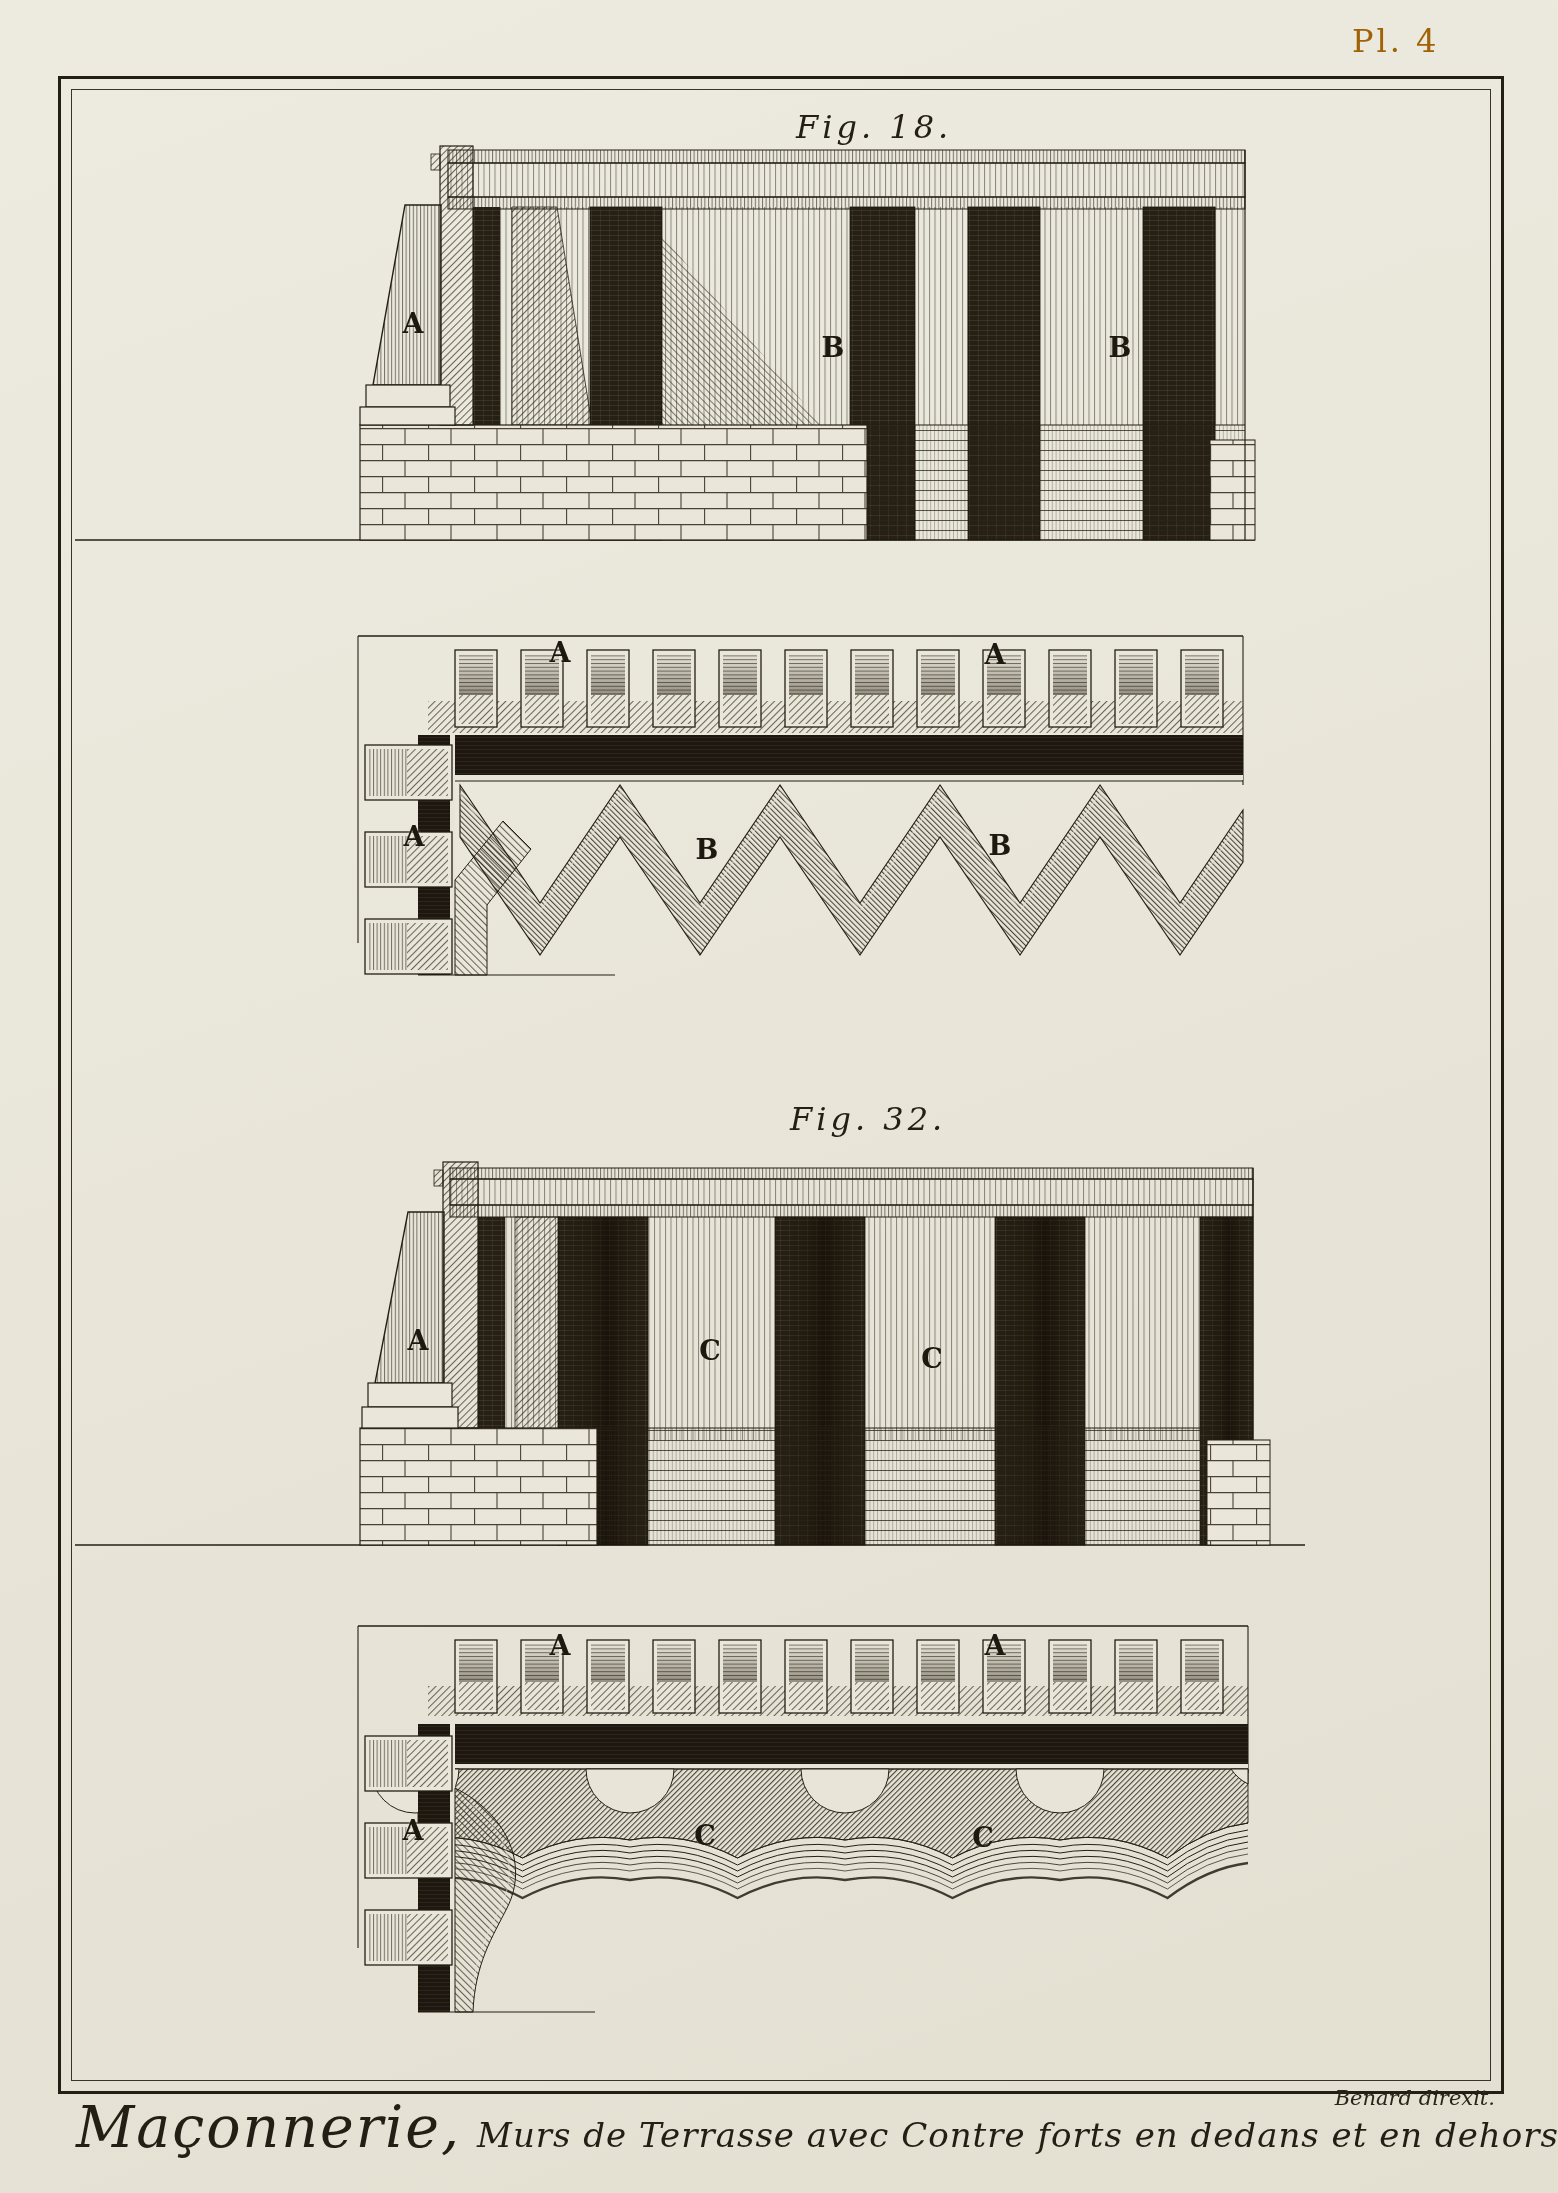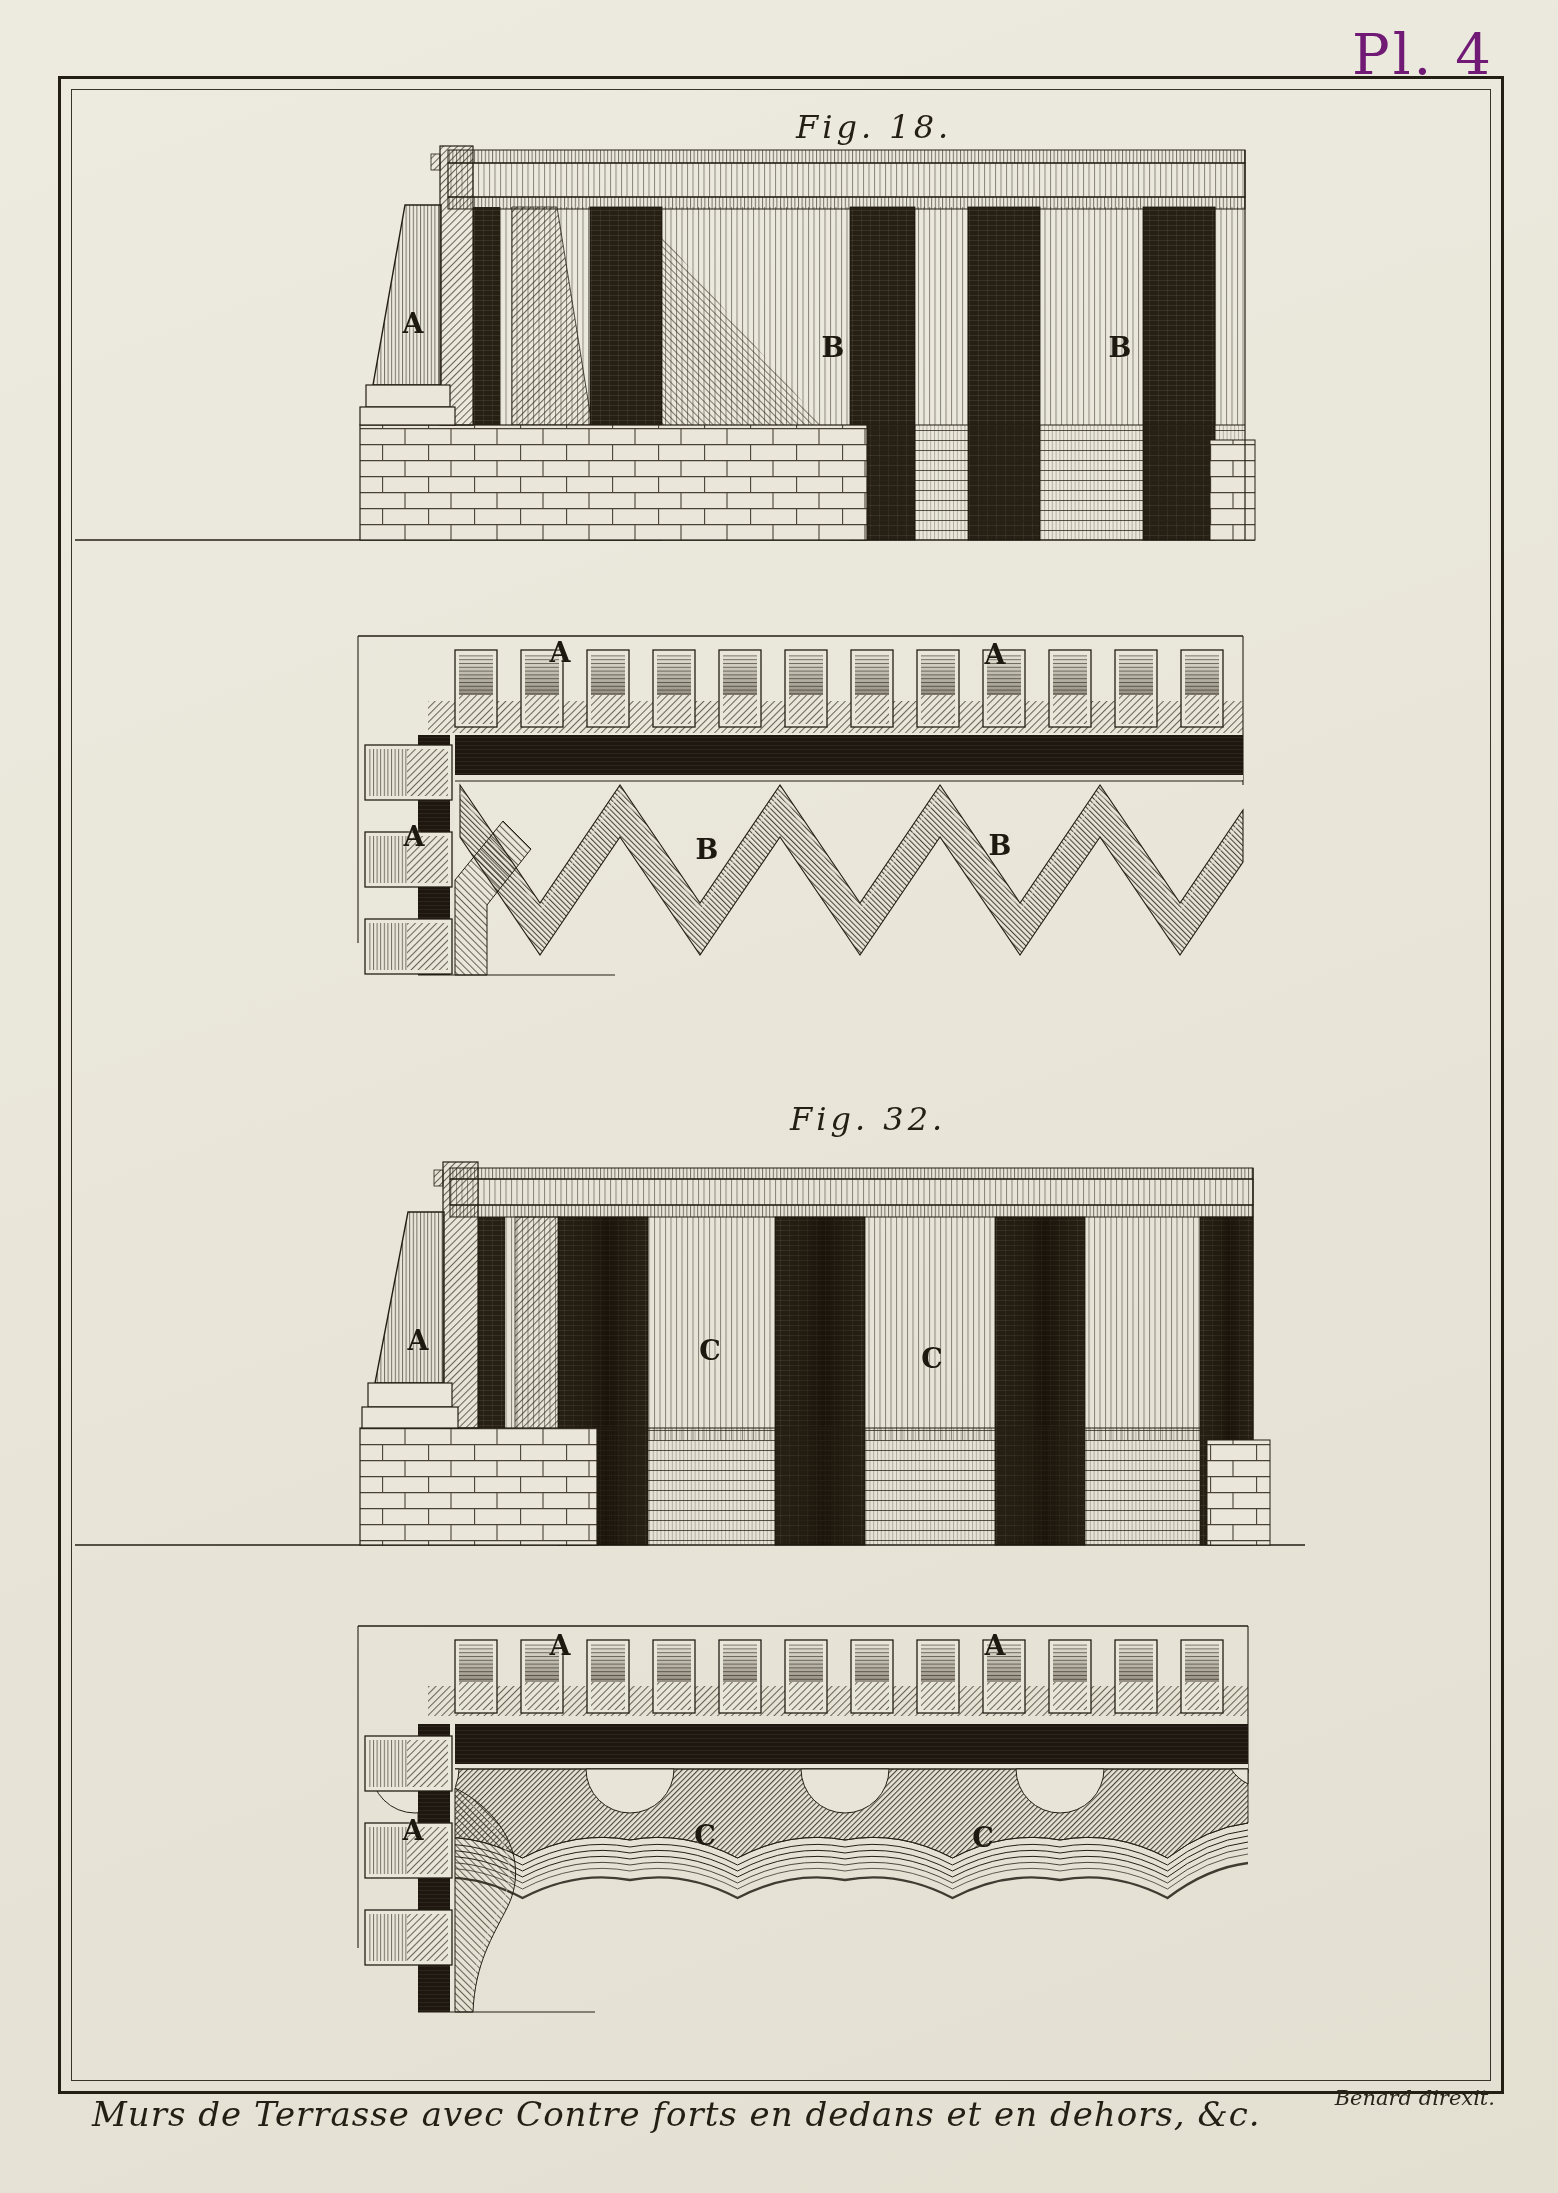--- a/index.html
+++ b/index.html
@@ -4,21 +4,21 @@
 <style>
   html,body{margin:0;padding:0;}
   body{
     width:1558px;height:2193px;position:relative;overflow:hidden;
     background:linear-gradient(160deg,#edebe0 0%,#e8e5d8 55%,#e3e0d2 100%);
     font-family:"DejaVu Serif","Liberation Serif",serif;color:#241f15;
   }
   .abs{position:absolute;}
   .frame-outer{left:58px;top:76px;width:1440px;height:2012px;border:3px solid #241f15;}
   .frame-inner{left:10px;top:10px;right:10px;bottom:10px;position:absolute;border:1.5px solid #39342a;}
-  .plate-number{left:1352px;top:22px;font-size:56px;letter-spacing:3px;color:#701a75;}
+  .plate-number{left:1352px;top:22px;font-size:32px;letter-spacing:3px;color:#a16207;}
   .fig-caption{font-style:italic;font-size:32px;letter-spacing:4px;color:#241f15;}
   .cap24{left:796px;top:108px;}
   .cap25{left:790px;top:1100px;}
   .lbl{
     position:absolute;transform:translate(-50%,-50%);
     font-family:"DejaVu Serif","Liberation Serif",serif;font-weight:700;font-size:27px;
     color:#1d1810;line-height:1;text-shadow:0 0 3px rgba(232,229,216,.55);
   }
   .footer{left:76px;top:2094px;width:1470px;display:flex;align-items:baseline;white-space:nowrap;}
   .footer .cap-main{font-style:italic;font-size:57px;letter-spacing:2px;}
@@ -315,14 +315,15 @@
 <span class="lbl" style="left:932px;top:1358px">C</span>
 
 <span class="lbl" style="left:560px;top:1645px">A</span>
 <span class="lbl" style="left:995px;top:1645px">A</span>
 <span class="lbl" style="left:413px;top:1830px">A</span>
 <span class="lbl" style="left:705px;top:1835px">C</span>
 <span class="lbl" style="left:983px;top:1837px">C</span>
 
 <div class="abs signature">Benard direxit.</div>
 <div class="abs footer">
+  <span class="cap-main">Maçonnerie,</span>
   <span class="cap-sub">Murs de Terrasse avec Contre forts en dedans et en dehors, &amp;c.</span>
 </div>
 
 </body></html>

